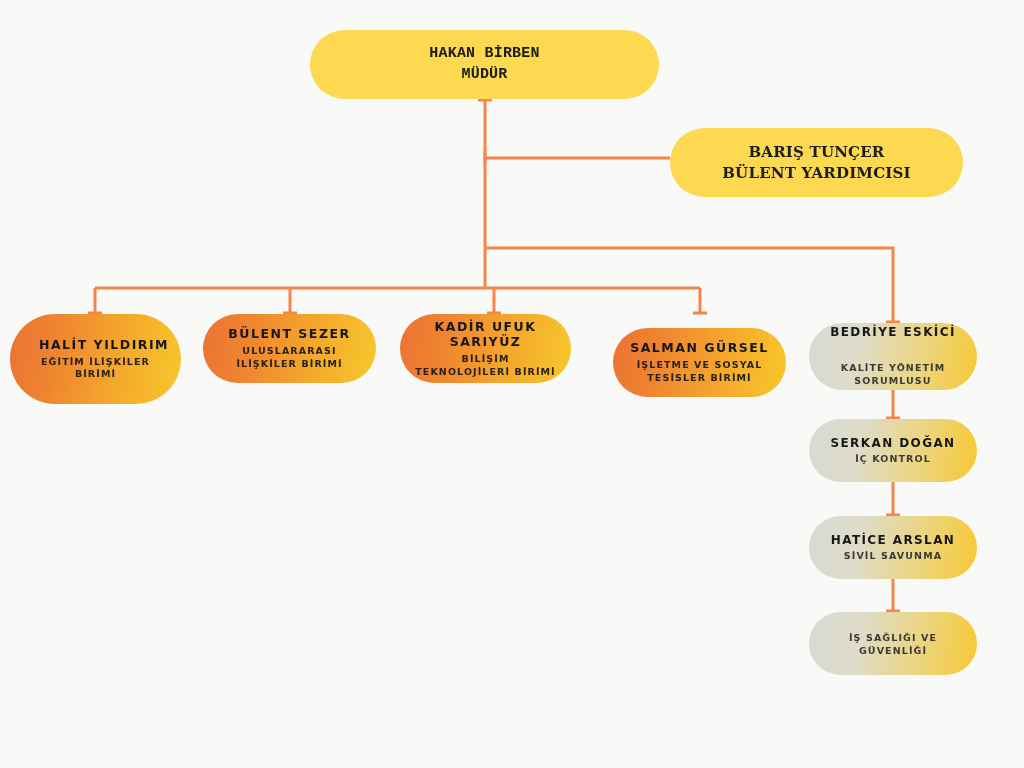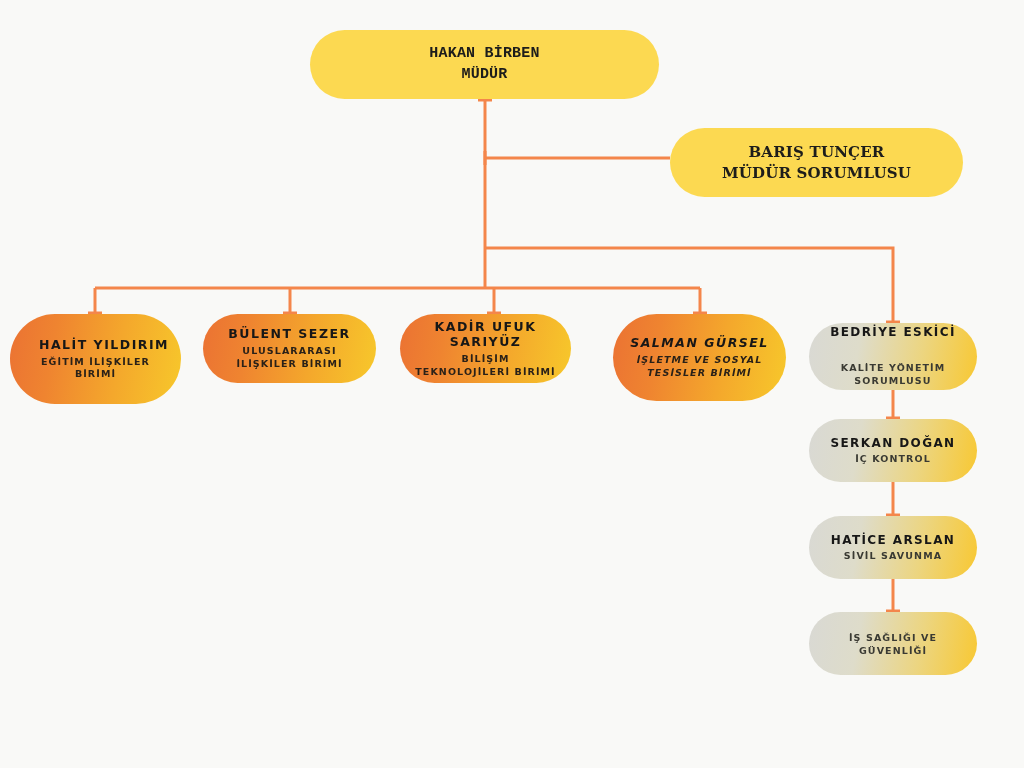--- a/index.html
+++ b/index.html
@@ -132,35 +132,35 @@
     </g>
   </svg>
 
   <div id="nodes-layer">
       <div class="node style-top" style="left: 310px; top: 30px; width: 349px; height: 69px; font-family: Liberation Mono, monospace;">
         <div class="name">HAKAN BİRBEN</div>
         <div class="role">MÜDÜR</div>
       </div>
       <div class="node style-top" style="left: 670px; top: 128px; width: 293px; height: 69px;">
         <div class="name">BARIŞ TUNÇER</div>
-        <div class="role">MÜDÜR SORUMLUSU</div>
+        <div class="role">BÜLENT YARDIMCISI</div>
       </div>
       <div class="node style-unit" style="left: 10px; top: 314px; width: 171px; height: 90px; align-items: flex-end;">
         <div class="name">HALİT YILDIRIM</div>
         <div class="role">EĞİTİM İLİŞKİLER BİRİMİ</div>
       </div>
       <div class="node style-unit" style="left: 203px; top: 314px; width: 173px; height: 69px;">
         <div class="name">BÜLENT SEZER</div>
         <div class="role">ULUSLARARASI İLİŞKİLER BİRİMİ</div>
       </div>
       <div class="node style-unit" style="left: 400px; top: 314px; width: 171px; height: 69px;">
         <div class="name">KADİR UFUK SARIYÜZ</div>
         <div class="role">BİLİŞİM TEKNOLOJİLERİ BİRİMİ</div>
       </div>
-      <div class="node style-unit" style="left: 613px; top: 314px; width: 173px; height: 87px; font-style: italic;">
+      <div class="node style-unit" style="left: 613px; top: 328px; width: 173px; height: 69px;">
         <div class="name">SALMAN GÜRSEL</div>
         <div class="role">İŞLETME VE SOSYAL TESİSLER BİRİMİ</div>
       </div>
       <div class="node style-staff" style="left: 809px; top: 323px; width: 168px; height: 67px; gap: 20px;">
         <div class="name">BEDRİYE ESKİCİ</div>
         <div class="role">KALİTE YÖNETİM SORUMLUSU</div>
       </div>
       <div class="node style-staff" style="left: 809px; top: 419px; width: 168px; height: 63px;">
         <div class="name">SERKAN DOĞAN</div>
         <div class="role">İÇ KONTROL</div>

